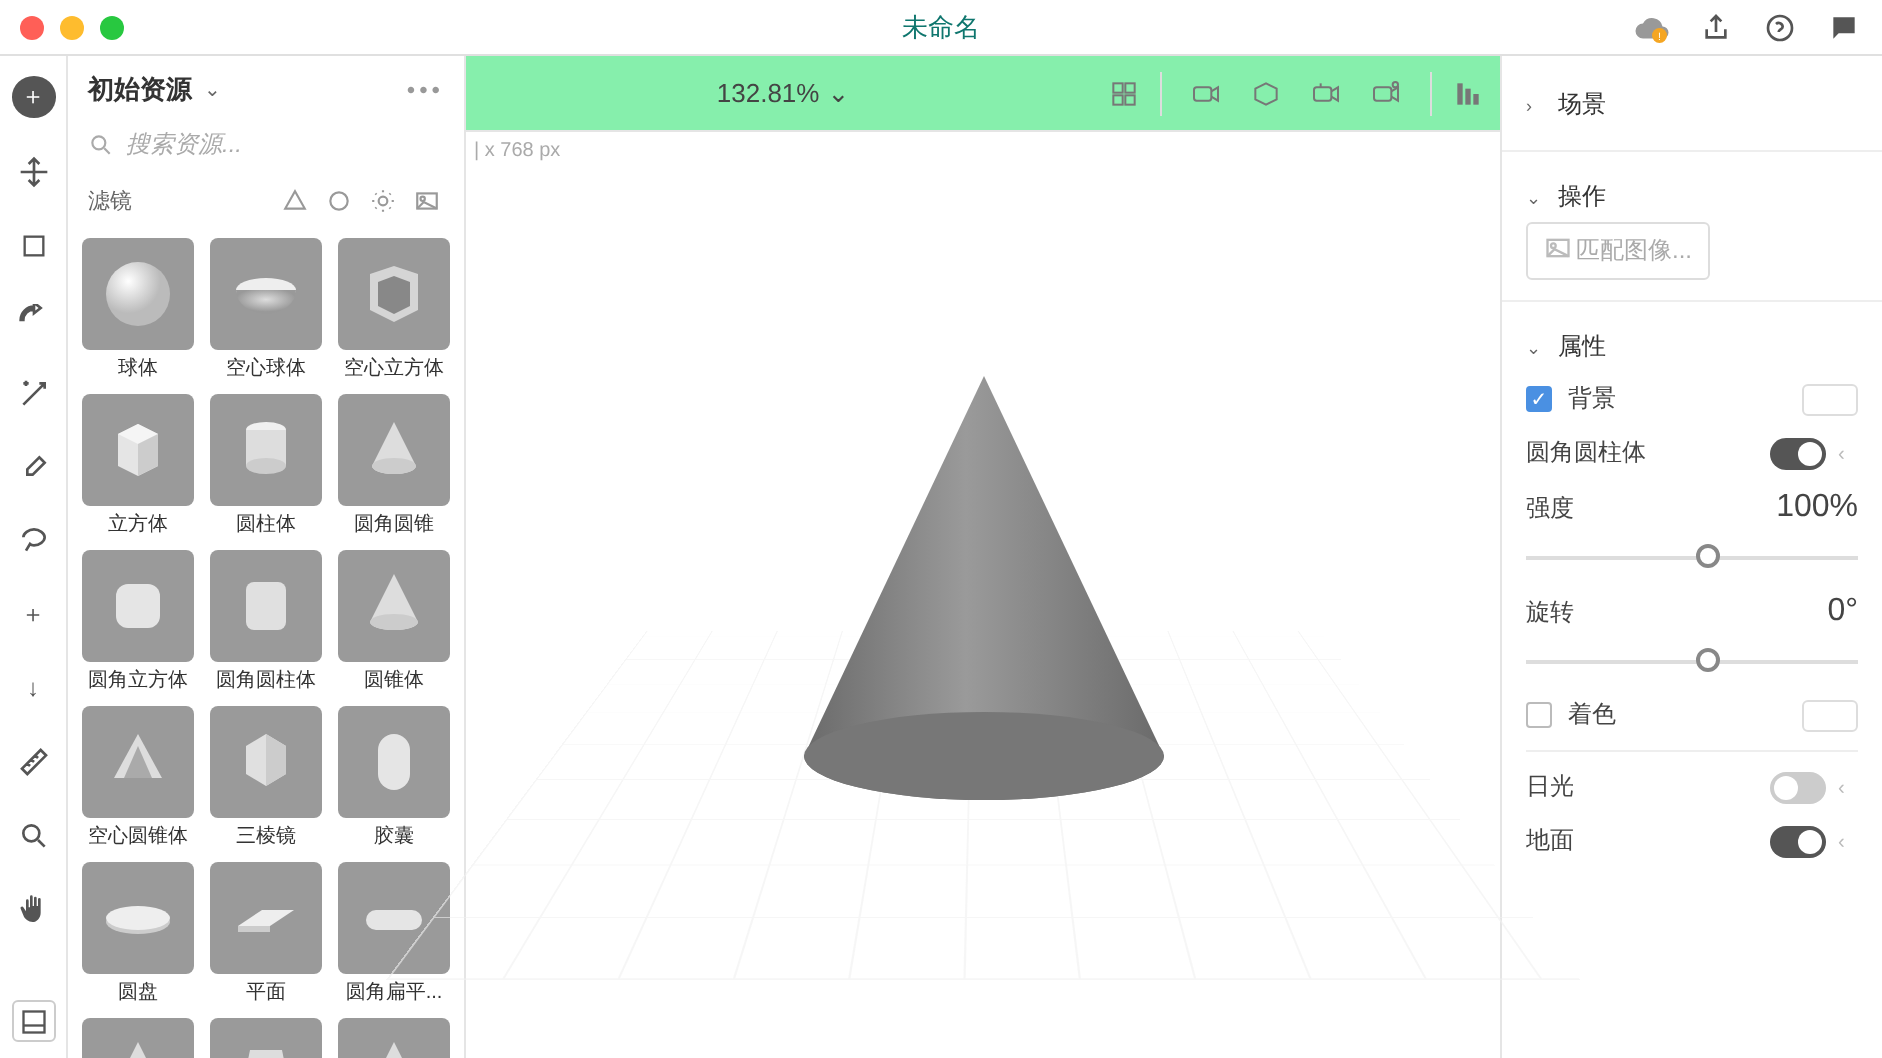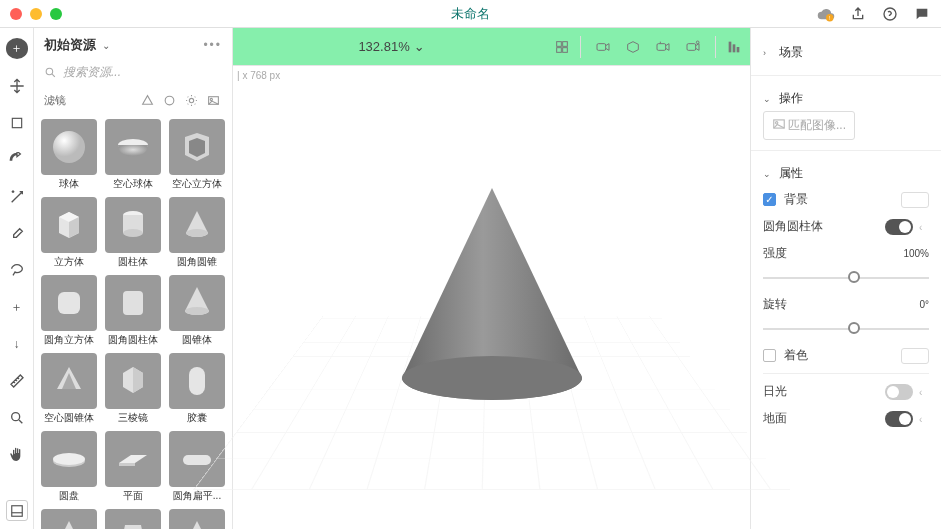--- a/index.html
+++ b/index.html
@@ -59,21 +59,21 @@
 .cone-shape { position: relative; z-index: 1; }
 
 
 .inspector { width: 191px; background: #fff; border-left: 1px solid #e5e5e5; display: flex; flex-direction: column; padding: 6px 0; font-size: 12px; }
 .section { padding: 6px 12px; }
 .section-head { display: flex; align-items: center; gap: 6px; color: #333; font-weight: 400; padding: 4px 0; cursor: pointer; }
 .section-head .chev { font-size: 9px; color: #666; width: 10px; }
 .match-btn { border: 1px solid #ddd; border-radius: 3px; padding: 5px 8px; color: #aaa; display: inline-flex; align-items: flex-start; gap: 2px; font-size: 12px; cursor: pointer; }
 .prop-row { display: flex; align-items: center; padding: 5px 0; }
 .prop-row .plabel { flex: 1; color: #444; }
-.prop-row .val { color: #444; font-size: 10px; }
+.prop-row .val { color: #444; font-size: 16px; }
 .checkbox { width: 13px; height: 13px; border: 1px solid #bbb; border-radius: 2px; margin-right: 8px; display: flex; align-items: center; justify-content: center; font-size: 10px; }
 .checkbox.checked { background: #4a90e2; border-color: #4a90e2; color: #fff; }
 .swatch { width: 28px; height: 16px; border-radius: 3px; border: 1px solid #ddd; background: #fff; }
 .toggle { width: 28px; height: 16px; border-radius: 8px; background: #ccc; position: relative; cursor: pointer; }
 .toggle.on { background: #555; }
 .toggle .knob { width: 12px; height: 12px; border-radius: 50%; background: #fff; position: absolute; top: 2px; left: 2px; }
 .toggle.on .knob { left: 14px; }
 .revert { width: 10px; height: 10px; margin-left: 6px; color: #bbb; font-size: 10px; }
 .slider { width: 100%; height: 18px; position: relative; margin: 2px 0 4px; }
 .slider .track { position: absolute; top: 8px; left: 0; right: 0; height: 2px; background: #ddd; }

